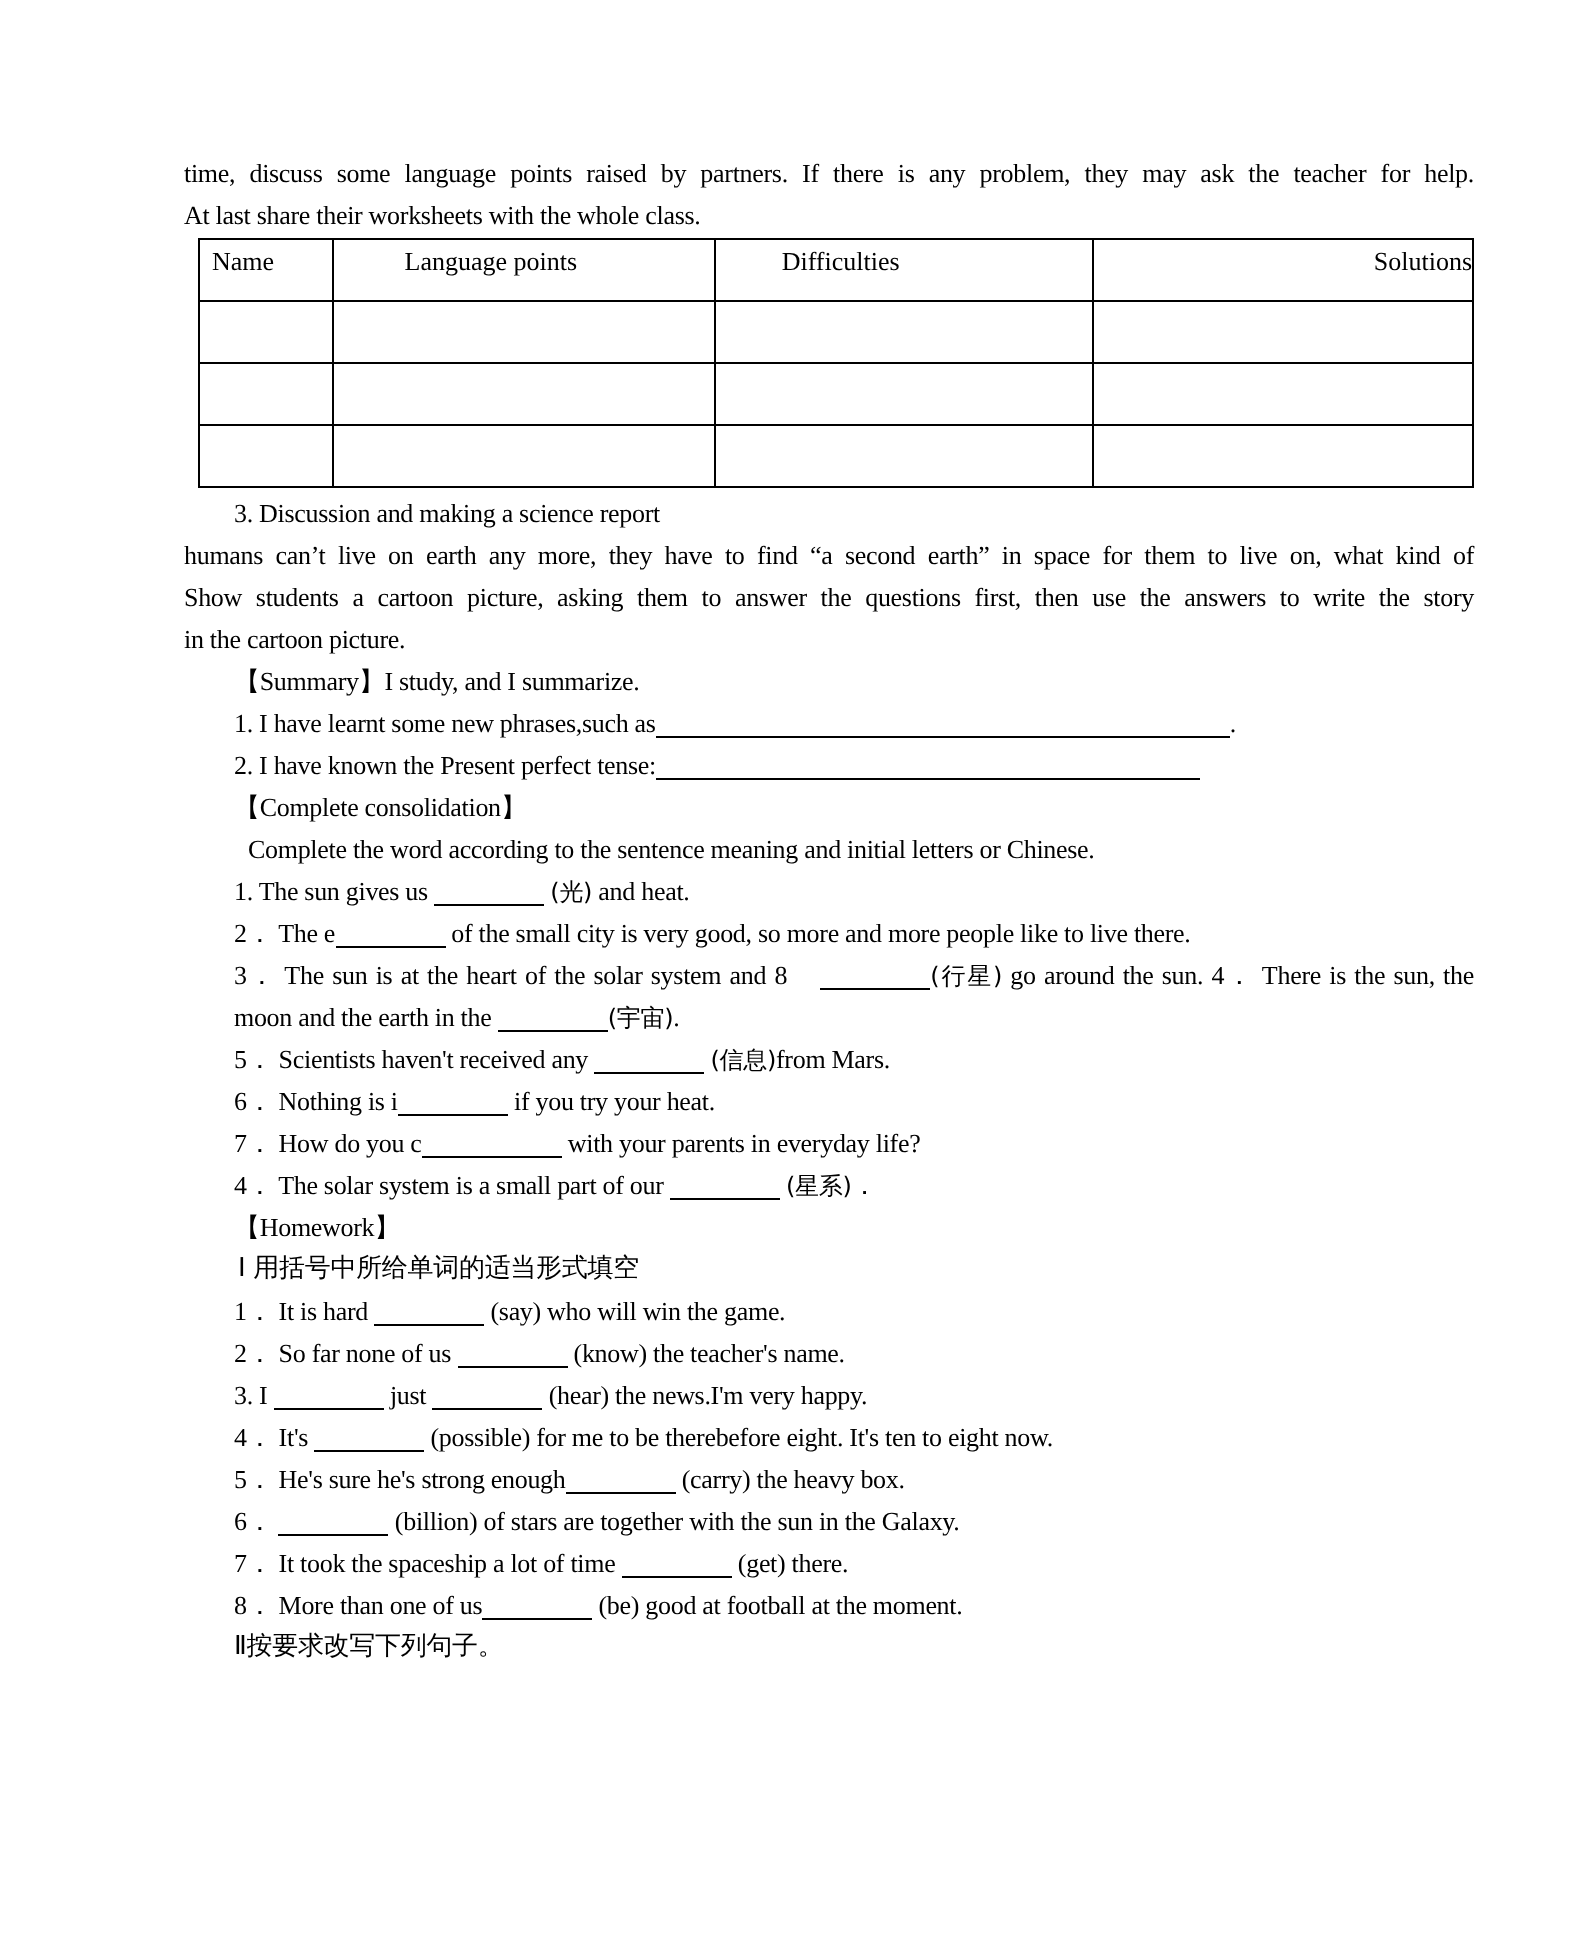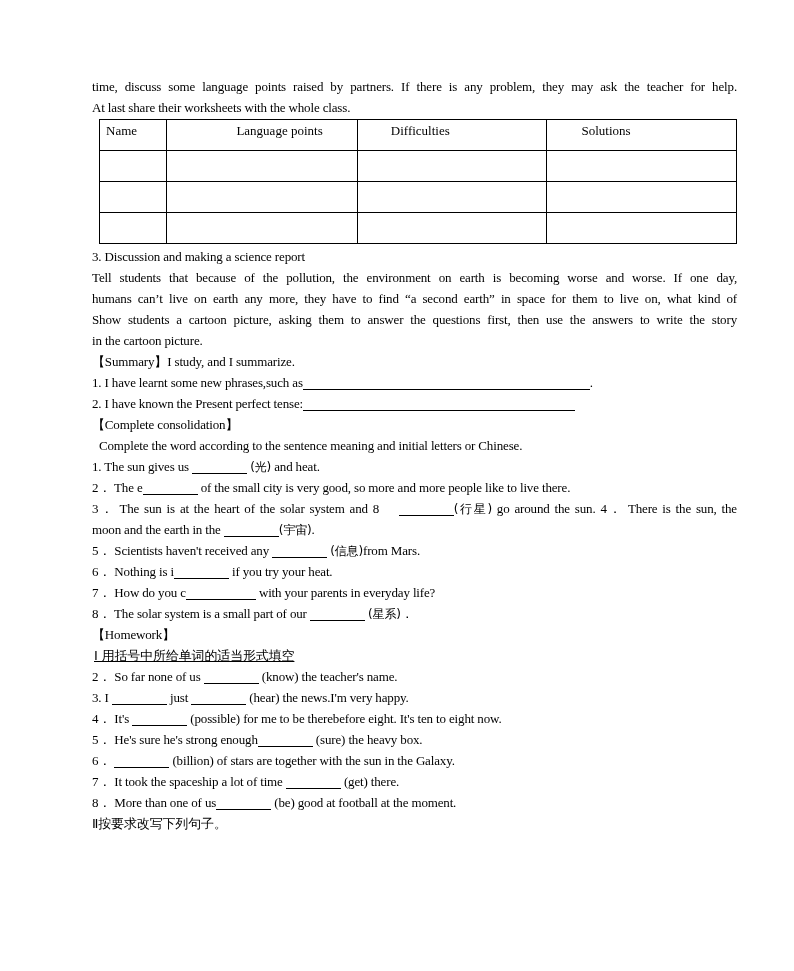--- a/index.html
+++ b/index.html
@@ -20,20 +20,21 @@
       position: absolute;
       left: 92px;
       top: 76px;
       width: 645px;
     }
     .line {
       height: 21px;
       line-height: 21px;
       white-space: nowrap;
       letter-spacing: -0.15px;
+      margin-left: 25px;
     }
     .para {
       line-height: 21px;
       text-align: justify;
       text-align-last: left;
       letter-spacing: -0.15px;
     }
     .just-line {
       display: block;
       height: 21px;
@@ -65,43 +66,43 @@
     table.work td .cell-text {
       display: block;
       padding-top: 3px;
       line-height: 16px;
     }
     .col-name { width: 61px; }
     .col-lang { width: 157px; }
     .col-diff { width: 157px; }
     .col-sol { width: 157px; }
     .c-name { padding-left: 6px !important; }
-    .c-lang { padding-left: 35px !important; text-align: center; }
+    .c-lang { padding-left: 35px !important; }
     .c-diff { padding-left: 33px !important; margin-left: 44px; }
-    .c-sol { padding-left: 35px !important; }
+    .c-sol { padding-left: 35px !important; text-align: right; }
     .blank {
       display: inline-block;
       border-bottom: 1px solid #000;
       height: 14px;
       vertical-align: baseline;
       margin-bottom: -3px;
     }
     .bl-55 { width: 55px; }
     .bl-70 { width: 70px; }
     .bl-287 { width: 287px; }
     .bl-272 { width: 272px; }
     .cjk {
       font-family: "DejaVu Sans", sans-serif;
       font-size: 12px;
     }
     .heading-cjk {
       font-family: "DejaVu Sans", sans-serif;
       font-size: 13px;
     }
-    .indent-1 { padding-left: 2px; text-decoration: underline; }
+    .indent-1 { padding-left: 2px; }
     .indent-2 { padding-left: 7px; }
   </style>
 </head>
 <body>
 
 <div class="page">
 
   <div class="para">
     <span class="just-line">time, discuss some language points raised by partners. If there is any problem, they may ask the teacher for help.</span>
     <span class="last-line">At last share their worksheets with the whole class.</span>
@@ -139,21 +140,20 @@
       <td></td>
       <td></td>
       <td></td>
       <td></td>
     </tr>
   </tbody>
     </table>
 
   <div class="line">3. Discussion and making a science report</div>
   <div class="para">
-    <span class="just-line">Tell students that because of the pollution,  the environment  on earth is becoming worse and worse. If one day,</span>
     <span class="just-line">humans can’t live on earth any more, they have to find “a second earth” in space for them to live  on, what kind of</span>
   </div>
 
   <div class="para">
     <span class="just-line">Show students a cartoon picture, asking them to answer the questions  first, then use the answers to write the story</span>
     <span class="last-line">in the cartoon picture.</span>
   </div>
 
   <div class="line">【Summary】I study, and I summarize.</div>
   <div class="line">
@@ -181,37 +181,40 @@
   <div class="line">
     <span>5． Scientists haven't received any </span><span class="blank bl-55"></span> <span class="cjk">(信息)</span><span>from Mars.</span>
   </div>
   <div class="line">
     <span>6． Nothing is i</span><span class="blank bl-55"></span><span> if you try your heat.</span>
   </div>
   <div class="line">
     <span>7． How do you c</span><span class="blank bl-70"></span><span> with your parents in everyday life?</span>
   </div>
   <div class="line">
-    <span>8． The solar  system is a small part of our </span><span class="blank bl-55"></span> <span class="cjk">(星系)</span><span>．</span>
+    <span>4． The solar  system is a small part of our </span><span class="blank bl-55"></span> <span class="cjk">(星系)</span><span>．</span>
   </div>
 
   <div class="line">【Homework】</div>
   <div class="line heading-cjk indent-1">Ⅰ 用括号中所给单词的适当形式填空</div>
 
   <div class="line">
+    <span>1． It is hard </span><span class="blank bl-55"></span><span> (say) who will  win the game.</span>
+  </div>
+  <div class="line">
     <span>2． So far none of us </span><span class="blank bl-55"></span><span> (know) the teacher's name.</span>
   </div>
   <div class="line">
     <span>3. I </span><span class="blank bl-55"></span><span> just </span><span class="blank bl-55"></span><span> (hear) the news.I'm very happy.</span>
   </div>
   <div class="line">
     <span>4． It's </span><span class="blank bl-55"></span><span> (possible)  for me to be therebefore eight.  It's ten to eight now.</span>
   </div>
   <div class="line">
-    <span>5． He's sure he's strong enough</span><span class="blank bl-55"></span><span> (sure) the heavy box.</span>
+    <span>5． He's sure he's strong enough</span><span class="blank bl-55"></span><span> (carry) the heavy box.</span>
   </div>
   <div class="line">
     <span>6． </span><span class="blank bl-55"></span><span> (billion)  of stars are together with the sun in the Galaxy.</span>
   </div>
   <div class="line">
     <span>7． It took the spaceship a lot  of time </span><span class="blank bl-55"></span><span> (get) there.</span>
   </div>
   <div class="line">
     <span>8． More than one of us</span><span class="blank bl-55"></span><span> (be) good at  football at the moment.</span>
   </div>

